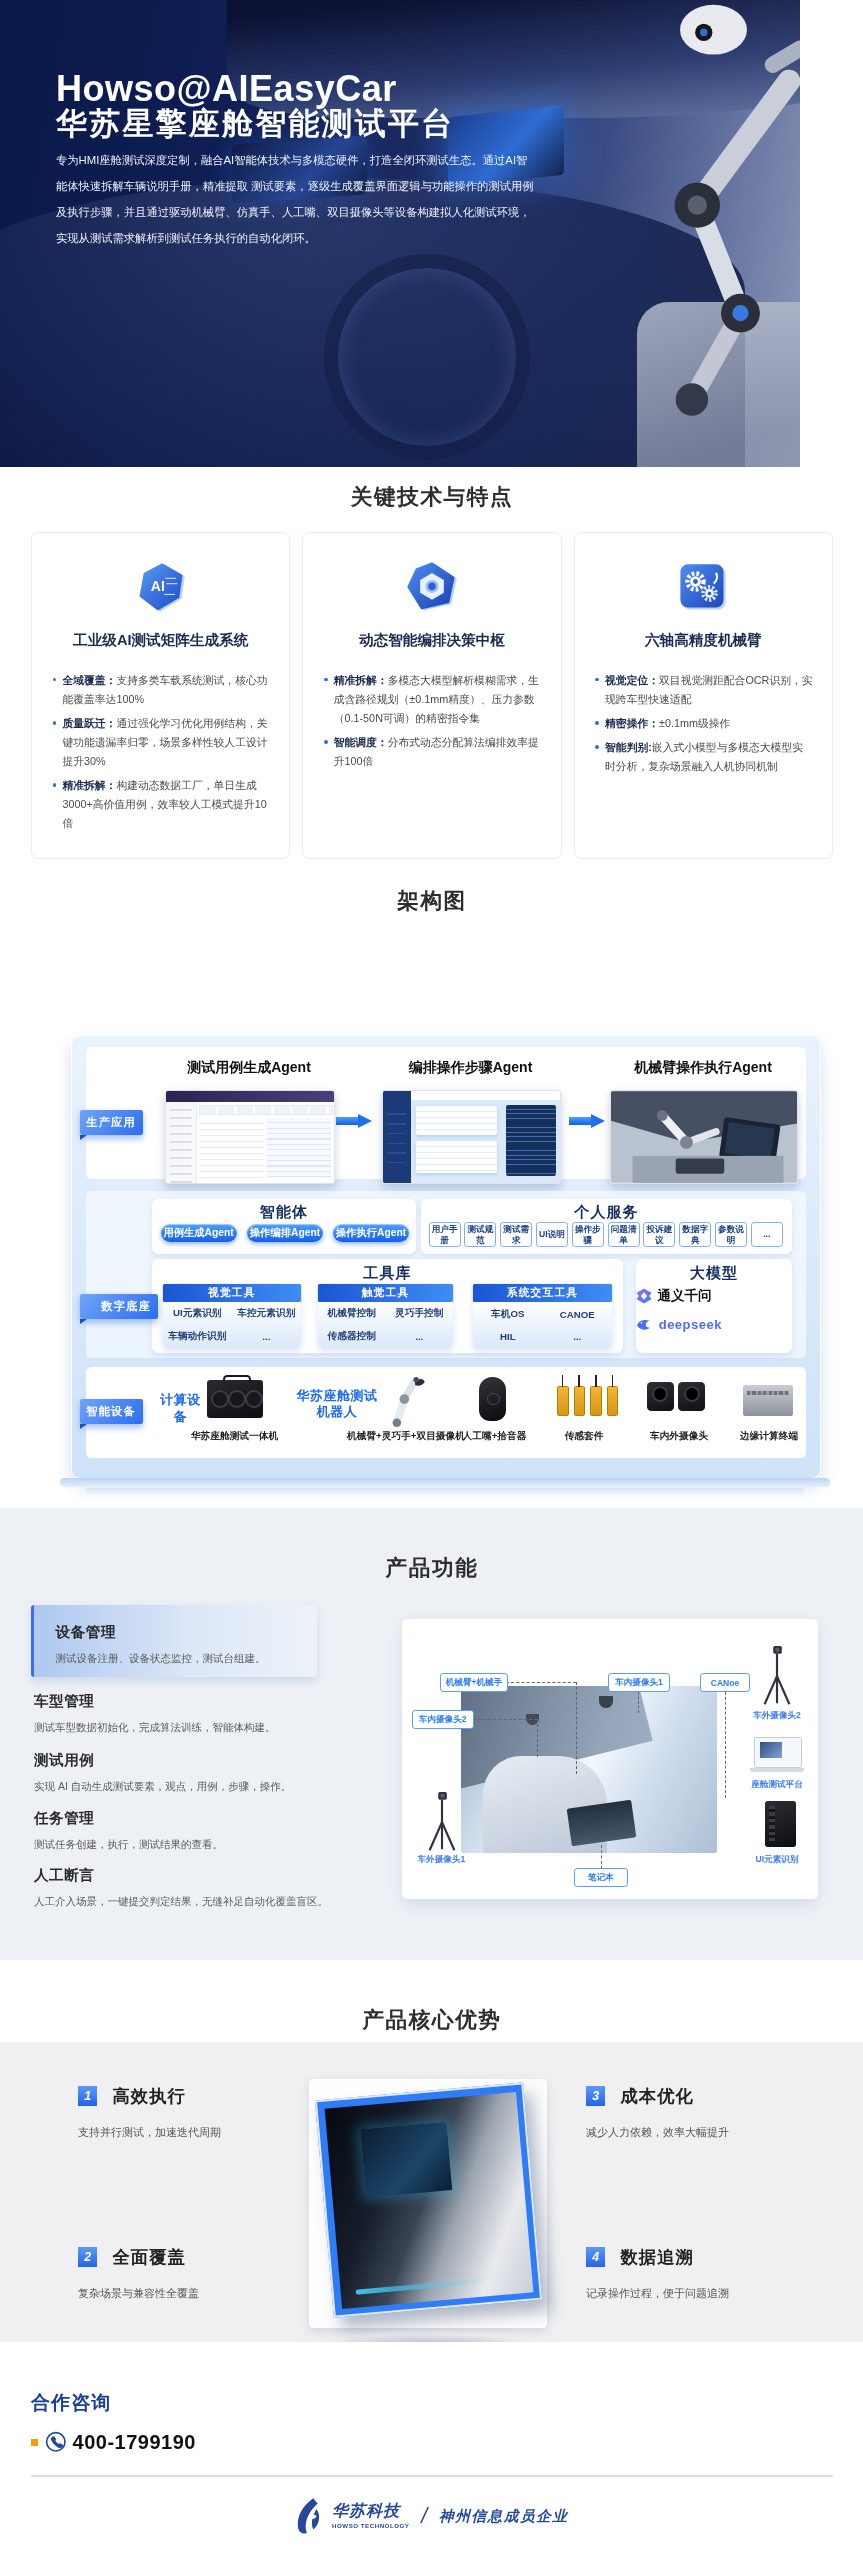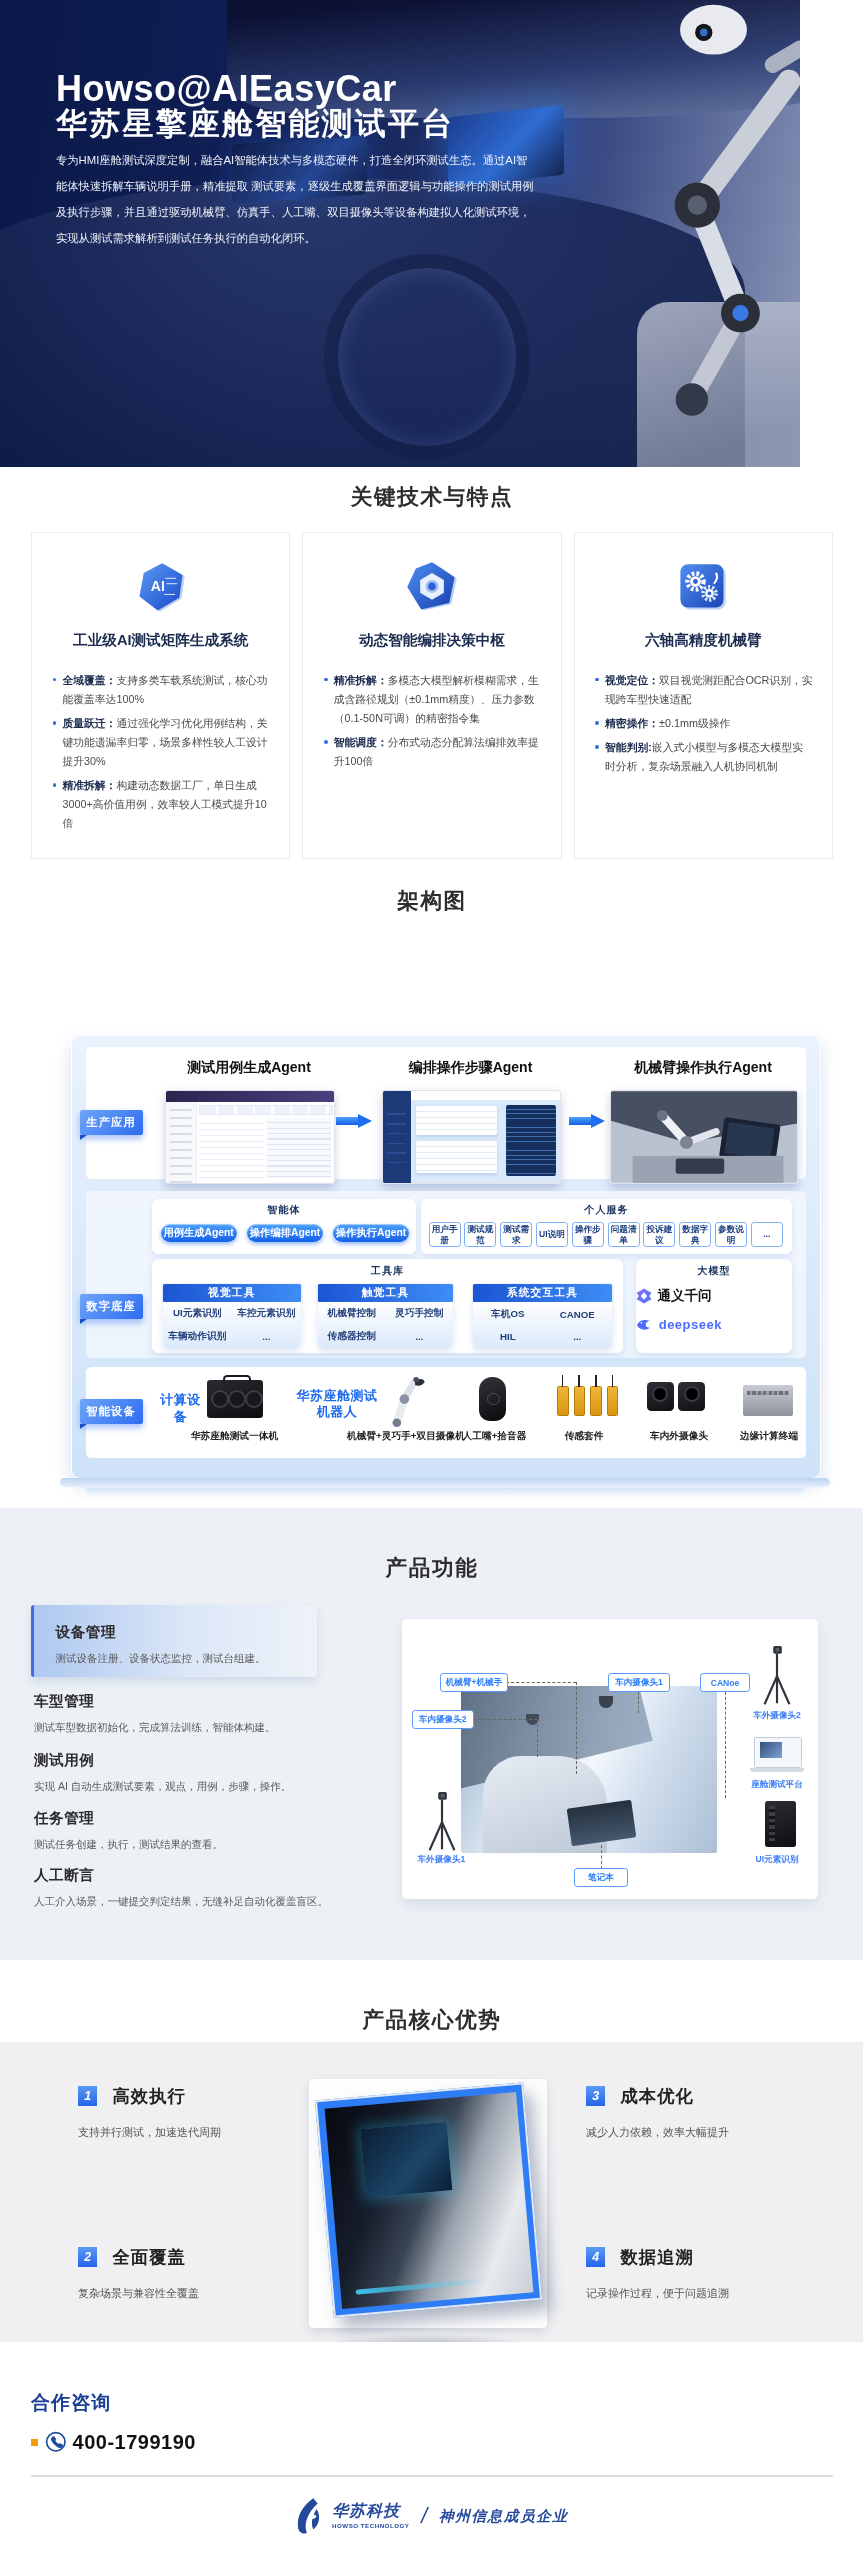--- a/index.html
+++ b/index.html
@@ -28,21 +28,21 @@
         border:14px solid rgba(20,30,70,.55);box-shadow:inset 0 0 21.6px rgba(120,150,220,.25);}
   .hero-seat{position:absolute;left:637px;top:302px;width:227px;height:173px;
         background:linear-gradient(160deg,#c9cfdd,#8e97ad 70%);border-radius:32px 65px 0 0;opacity:.75;}
   .hero-title-en{position:absolute;left:56px;top:68px;font-size:36px;font-weight:700;color:#ffffff;letter-spacing:0.5px;}
   .hero-title-cn{position:absolute;left:56px;top:103px;font-size:31px;font-weight:700;color:#ffffff;letter-spacing:2.2px;}
   .hero-desc{position:absolute;left:56px;top:147px;width:478px;font-size:11.3px;line-height:26px;color:#eef2fb;}
 
   
   .sec-features{position:absolute;top:467px;left:0;width:864px;height:402px;background:#fff;}
   .cards{position:absolute;left:31px;top:65px;width:802px;display:flex;gap:12px;}
-  .f-card{flex:1;box-sizing:border-box;height:327px;background:#fff;border:0.5px solid #ededed;border-radius:0;
+  .f-card{flex:1;box-sizing:border-box;height:327px;background:#fff;border:0.5px solid #ededed;border-radius:7px;
           padding:25px 18.4px 0 18.4px;}
   .f-icon{height:59px;display:flex;align-items:center;justify-content:center;}
   .f-title{text-align:center;font-size:14.6px;font-weight:700;color:#1b2a4e;margin-top:14px;}
   .f-list{margin:20.5px 0 0 0;padding:0;list-style:none;}
   .f-list li{position:relative;padding-left:12px;font-size:10.8px;line-height:19px;color:#4a4a4a;margin-bottom:5.4px;}
   .dot{position:absolute;left:2.2px;top:7px;width:3.8px;height:3.8px;border-radius:50%;background:#2e6de6;}
   .b-label{font-weight:700;color:#1b2a4e;}
 
   
   .sec-arch{position:absolute;top:869px;left:0;width:864px;height:639px;background:#fff;}
@@ -83,21 +83,21 @@
   .s2-card{position:absolute;left:33px;top:15px;width:81px;height:29px;background:#fff;border-radius:2.2px;
         background-image:repeating-linear-gradient(#ffffff 0 4.9px,#e3ebf7 4.9px 6px);box-shadow:0 1.1px 2.7px rgba(50,90,160,.15);}
   .s2-card2{top:50px;height:32px;}
   .s2-code{position:absolute;right:4.3px;top:14px;width:50px;height:71px;border-radius:2.2px;background:#16305e;
         background-image:repeating-linear-gradient(#16305e 0 3.8px,#3f6db0 3.8px 4.6px);}
   .arrow{position:absolute;top:67px;width:36px;height:14px;}
   .arrow .stem{position:absolute;left:0;top:3.2px;width:21.6px;height:7.6px;background:linear-gradient(180deg,#4da0fa,#1460e8);}
   .arrow .head{position:absolute;left:21.6px;top:0;width:0;height:0;border-left:14px solid #1f6ff0;
         border-top:7px solid transparent;border-bottom:7px solid transparent;}
   .sub-box{position:absolute;background:#ffffff;border-radius:6.5px;box-shadow:0 2.2px 7.6px rgba(100,140,210,.18);}
-  .sub-title{position:absolute;top:4.3px;left:0;width:100%;text-align:center;font-size:10px;font-weight:700;color:#16305e;letter-spacing:1.1px;}
+  .sub-title{position:absolute;top:4.3px;left:0;width:100%;text-align:center;font-size:15px;font-weight:700;color:#16305e;letter-spacing:1.1px;}
   .pill{position:absolute;top:25px;height:18.4px;border-radius:9.2px;color:#fff;font-size:10.3px;font-weight:700;
         display:flex;align-items:center;justify-content:center;
         background:linear-gradient(180deg,#4da0fa,#1460e8);box-shadow:0 2.2px 4.3px rgba(20,96,232,.45), inset 0 1.1px 1.1px rgba(255,255,255,.5);}
   .svc-row{position:absolute;left:7.6px;top:23px;display:flex;gap:3.8px;}
   .svc{width:32px;height:25px;background:#fff;border:0.8px solid #7fb0f5;border-radius:3.2px;box-sizing:border-box;
        display:flex;align-items:center;justify-content:center;text-align:center;
        font-size:8.6px;font-weight:700;color:#1c3f7e;line-height:1.18;}
   .tg{position:absolute;top:25px;}
   .tg-head{height:18.4px;border-radius:1.6px;background:linear-gradient(90deg,#1b55d3,#3f8df6);
        color:#fff;font-size:10.8px;font-weight:700;letter-spacing:1.1px;display:flex;align-items:center;justify-content:center;
@@ -426,21 +426,21 @@
         </div>
         <div class="model-row" style="top:58px;">
           <svg width="17.3" height="13" viewBox="0 0 32 24">
             <path d="M2 14 C4 5 15 1 25 5 C20 7 18 9 18 12 C18 16 21 18 26 18 C18 24 6 22 2 14 Z" fill="#4d6bfe"></path>
             <circle cx="10" cy="9" r="1.4" fill="#fff"></circle>
           </svg>
           <span class="ds-text">deepseek</span>
         </div>
       </div>
     </div>
-    <div class="ribbon" style="top:258px;">数字底座</div>
+    <div class="ribbon" style="top:258px;padding-left:15px;">数字底座</div>
 
     <div class="arch-row arch-row3">
       <div class="dev-label" style="left:74px;top:25px;width:41px;">计算设备</div>
 
       <div class="dev" style="left:121px;top:5.4px;">
         <div class="d-box">
             <div class="d-fan" style="left:4.3px;"></div>
             <div class="d-fan" style="left:21px;"></div>
             <div class="d-fan" style="left:38px;"></div>
           </div>

